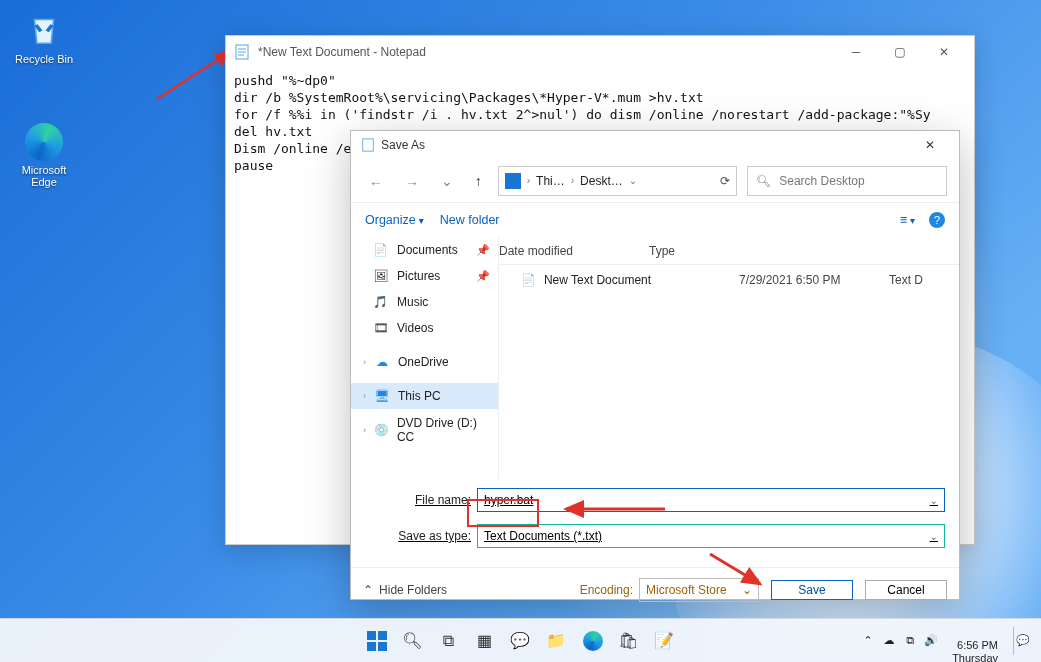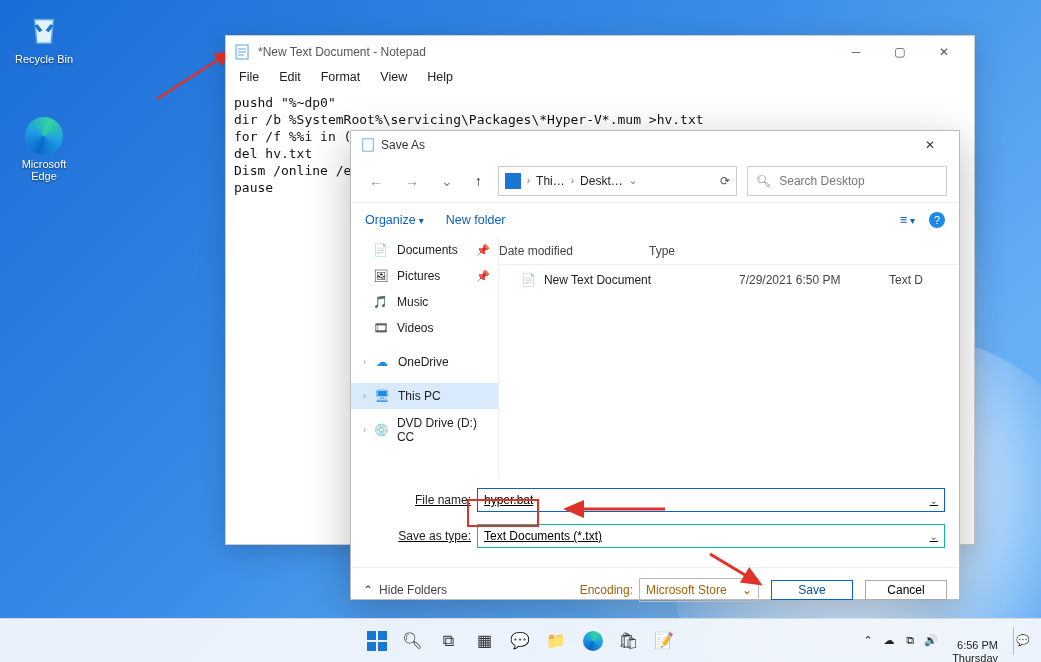--- a/index.html
+++ b/index.html
@@ -4,21 +4,21 @@
 <style>
   * { box-sizing: border-box; margin: 0; padding: 0; font-family: "Segoe UI", Tahoma, sans-serif; }
   body { width: 1041px; height: 662px; background: linear-gradient(135deg, #1a6dd6 0%, #3b8de8 45%, #68b0f5 80%); position: relative; overflow: hidden; }
   .bloom { position: absolute; right: -120px; bottom: -160px; width: 700px; height: 700px; background: radial-gradient(ellipse at 35% 30%, #ffffff 0 18%, transparent 45%); opacity:.75; filter: blur(2px); border-radius:50%; }
   .bloom2{ position:absolute; right:-80px; bottom:-120px; width:450px; height:450px; background: radial-gradient(ellipse at 40% 35%, #e9f3ff 0 28%, transparent 60%); opacity:.8; border-radius:50%; }
 
   .desktop-icon { position: absolute; width: 72px; text-align: center; color: #fff; font-size: 11px; text-shadow: 0 1px 2px rgba(0,0,0,.6); cursor: default; }
   .desktop-icon .ic { width: 42px; height: 42px; margin: 0 auto 3px; display:flex; align-items:center; justify-content:center; }
   .recycle { top: 8px; left: 8px; }
   .recycle .ic svg{ width:38px; height:38px;}
-  .edge { top: 117px; left: 8px; }
+  .edge { top: 123px; left: 8px; }
   .edge .ic { border-radius:50%; background: conic-gradient(from 200deg,#0b67c9,#1e9de4,#31d2a0,#1e9de4,#0b67c9); width:38px;height:38px; }
 
   
   .notepad { position:absolute; top:35px; left:225px; width:750px; height:510px; background:#fff; border:1px solid #ccc; box-shadow:0 6px 26px rgba(0,0,0,.18); }
   .titlebar { height:32px; display:flex; align-items:center; padding:0 8px; color:#555; font-size:12px;}
   .titlebar .tlogo { width:16px;height:16px; margin-right:8px;}
   .titlebar .spacer{flex:1;}
   .wbtn{ width:44px;height:30px; display:flex;align-items:center;justify-content:center; color:#555;}
   .menubar{ height:22px; display:flex; gap:14px; padding:0 10px; font-size:12.5px; color:#222;}
   .menubar span{ padding:2px 3px; }
@@ -32,21 +32,21 @@
   .sa-title .x{ margin-left:auto; width:38px;height:26px; display:flex;align-items:center;justify-content:center; color:#333;}
   .sa-nav{ height:44px; display:flex;align-items:center; gap:10px; padding:0 12px; border-bottom:1px solid #eee;}
   .navarr{ color:#888; font-size:14px; padding:4px 6px;}
   .navarr.enabled{ color:#222;}
   .addr{ flex:1; height:30px; border:1px solid #ccc; display:flex; align-items:center; padding:0 6px; gap:6px; font-size:12px;}
   .addr .pc{ width:16px;height:16px; display:inline-block; background:#1976d2;}
   .addr .seg{ color:#222;}
   .addr .car{ color:#777; font-size:10px;}
   .addr .refresh{ margin-left:auto; color:#555;}
   .search{ width:200px; height:30px; border:1px solid #ccc; display:flex;align-items:center; padding:0 8px; gap:8px; color:#777; font-size:12px;}
-  .sa-tool{ height:34px; display:flex; align-items:center; padding:0 14px; gap:22px; color:#0a62c2; font-size:12.5px;}
+  .sa-tool{ height:34px; display:flex; align-items:center; padding:0 14px; gap:16px; color:#0a62c2; font-size:12.5px;}
   .sa-tool .right{ margin-left:auto; display:flex; gap:14px; align-items:center;}
   .laycar{ color:#0a62c2; font-size:10px; margin-left:3px;}
   .help{ width:16px;height:16px;border-radius:50%; background:#1e88e5; color:#fff; font-size:11px; display:flex;align-items:center;justify-content:center;}
   .sa-body{ display:flex; height:242px;}
   .tree{ width:148px; border-right:1px solid #eee; font-size:12px; color:#222; overflow:hidden;}
   .titem{ display:flex; align-items:center; gap:8px; height:26px; padding:0 8px 0 22px;}
   .titem.l2{ padding-left:12px;}
   .titem.sel{ background:#d9eafc;}
   .titem .ticon{ width:16px;height:16px; display:flex;align-items:center;justify-content:center;}
   .expander{ color:#888; font-size:9px;}
@@ -120,27 +120,20 @@
         <line x1="4" y1="5" x2="12" y2="5" stroke="#57a3e6"></line>
         <line x1="4" y1="8" x2="12" y2="8" stroke="#57a3e6"></line>
         <line x1="4" y1="11" x2="10" y2="11" stroke="#57a3e6"></line>
       </svg>
     <span>*New Text Document - Notepad</span>
     <span class="spacer"></span>
     <div class="wbtn">─</div>
     <div class="wbtn">▢</div>
     <div class="wbtn">✕</div>
   </div>
-  <div class="menubar">
-    <span>File</span>
-    <span>Edit</span>
-    <span>Format</span>
-    <span>View</span>
-    <span>Help</span>
-  </div>
   <div class="editor">pushd "%~dp0"
 dir /b %SystemRoot%\servicing\Packages\*Hyper-V*.mum &gt;hv.txt
 for /f %%i in ('findstr /i . hv.txt 2^&gt;nul') do dism /online /norestart /add-package:"%Sy
 del hv.txt
 Dism /online /e
 pause</div>
 </div>
 
 <div class="saveas">
   <div class="sa-title">

